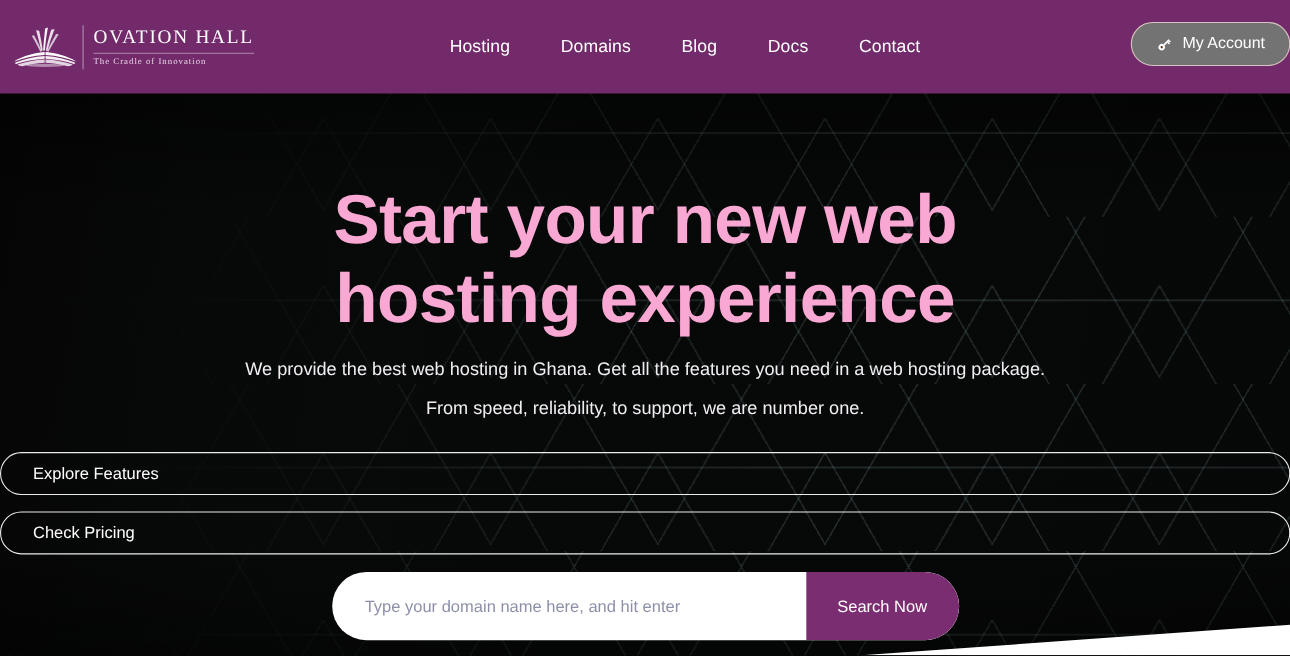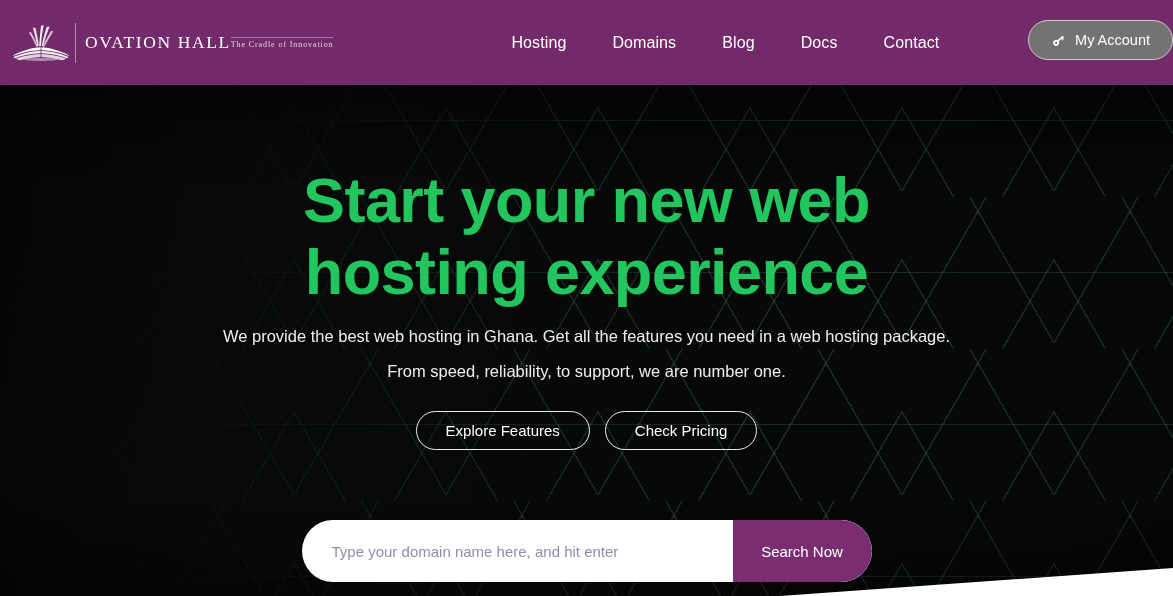--- a/index.html
+++ b/index.html
@@ -42,21 +42,21 @@
     height: 46px;
     flex: 0 0 62px;
     position: relative;
   }
   .brand-divider {
     width: 1px;
     height: 40px;
     background: rgba(255,255,255,0.45);
     margin: 0 9px 0 3px;
   }
-  .brand-text { display: flex; flex-direction: row; justify-content: center; }
+  .brand-text { display: flex; flex-direction: column; justify-content: center; }
   .brand-name {
     font-family: "Liberation Serif", serif;
     color: #ffffff;
     font-size: 17.5px;
     letter-spacing: 1.6px;
     line-height: 1.1;
     font-weight: 400;
   }
   .brand-tagline {
     font-family: "Liberation Serif", serif;
@@ -159,21 +159,21 @@
     position: absolute;
     inset: 0;
     z-index: 5;
     text-align: center;
   }
 
   .hero-title {
     position: absolute;
     top: 80px;
     left: 0; right: 0;
-    color: #22c55e;
+    color: #f9a8d4;
     font-size: 63px;
     font-weight: bold;
     line-height: 1.14;
     letter-spacing: -0.6px;
   }
 
   .hero-sub {
     position: absolute;
     top: 234px;
     left: 50%;
@@ -185,20 +185,21 @@
     font-weight: 400;
   }
 
   .hero-actions {
     position: absolute;
     top: 326px;
     left: 0; right: 0;
     display: flex;
     justify-content: center;
     gap: 15px;
+    flex-direction: column;
   }
   .ghost-btn {
     height: 39px;
     padding: 0 29px;
     border: 1px solid rgba(255,255,255,0.92);
     border-radius: 999px;
     background: transparent;
     color: #ffffff;
     font-size: 15px;
     font-family: "Liberation Sans", sans-serif;

